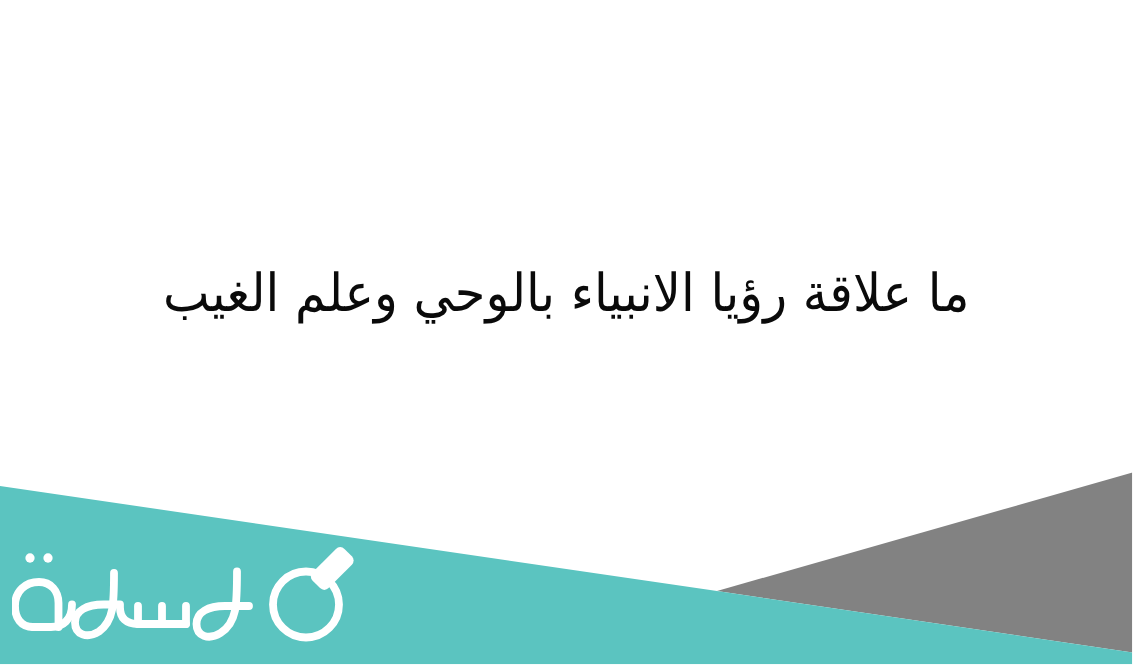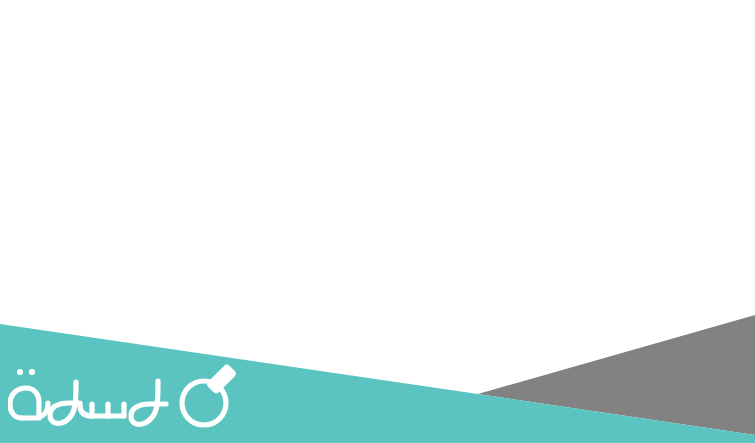--- a/index.html
+++ b/index.html
@@ -63,20 +63,23 @@
     height: 74px;
   }
 
   .logo svg { display: block; }
 </style>
 </head>
 <body>
 
 <div class="canvas">
 
+  <div class="headline-wrap">
+    <div class="headline">ما علاقة رؤيا الانبياء بالوحي وعلم الغيب</div>
+  </div>
 
   <svg class="deco" viewBox="0 0 755 443" width="755" height="443" xmlns="http://www.w3.org/2000/svg">
 
     <polygon fill="#828282" points="478,394 755,315 755,435"></polygon>
 
     <polygon fill="#5bc4c0" points="0,324 478,394 755,435 755,443 0,443"></polygon>
   </svg>
 
   <div class="logo">
     <svg viewBox="0 0 260 74" width="260" height="74" xmlns="http://www.w3.org/2000/svg">

